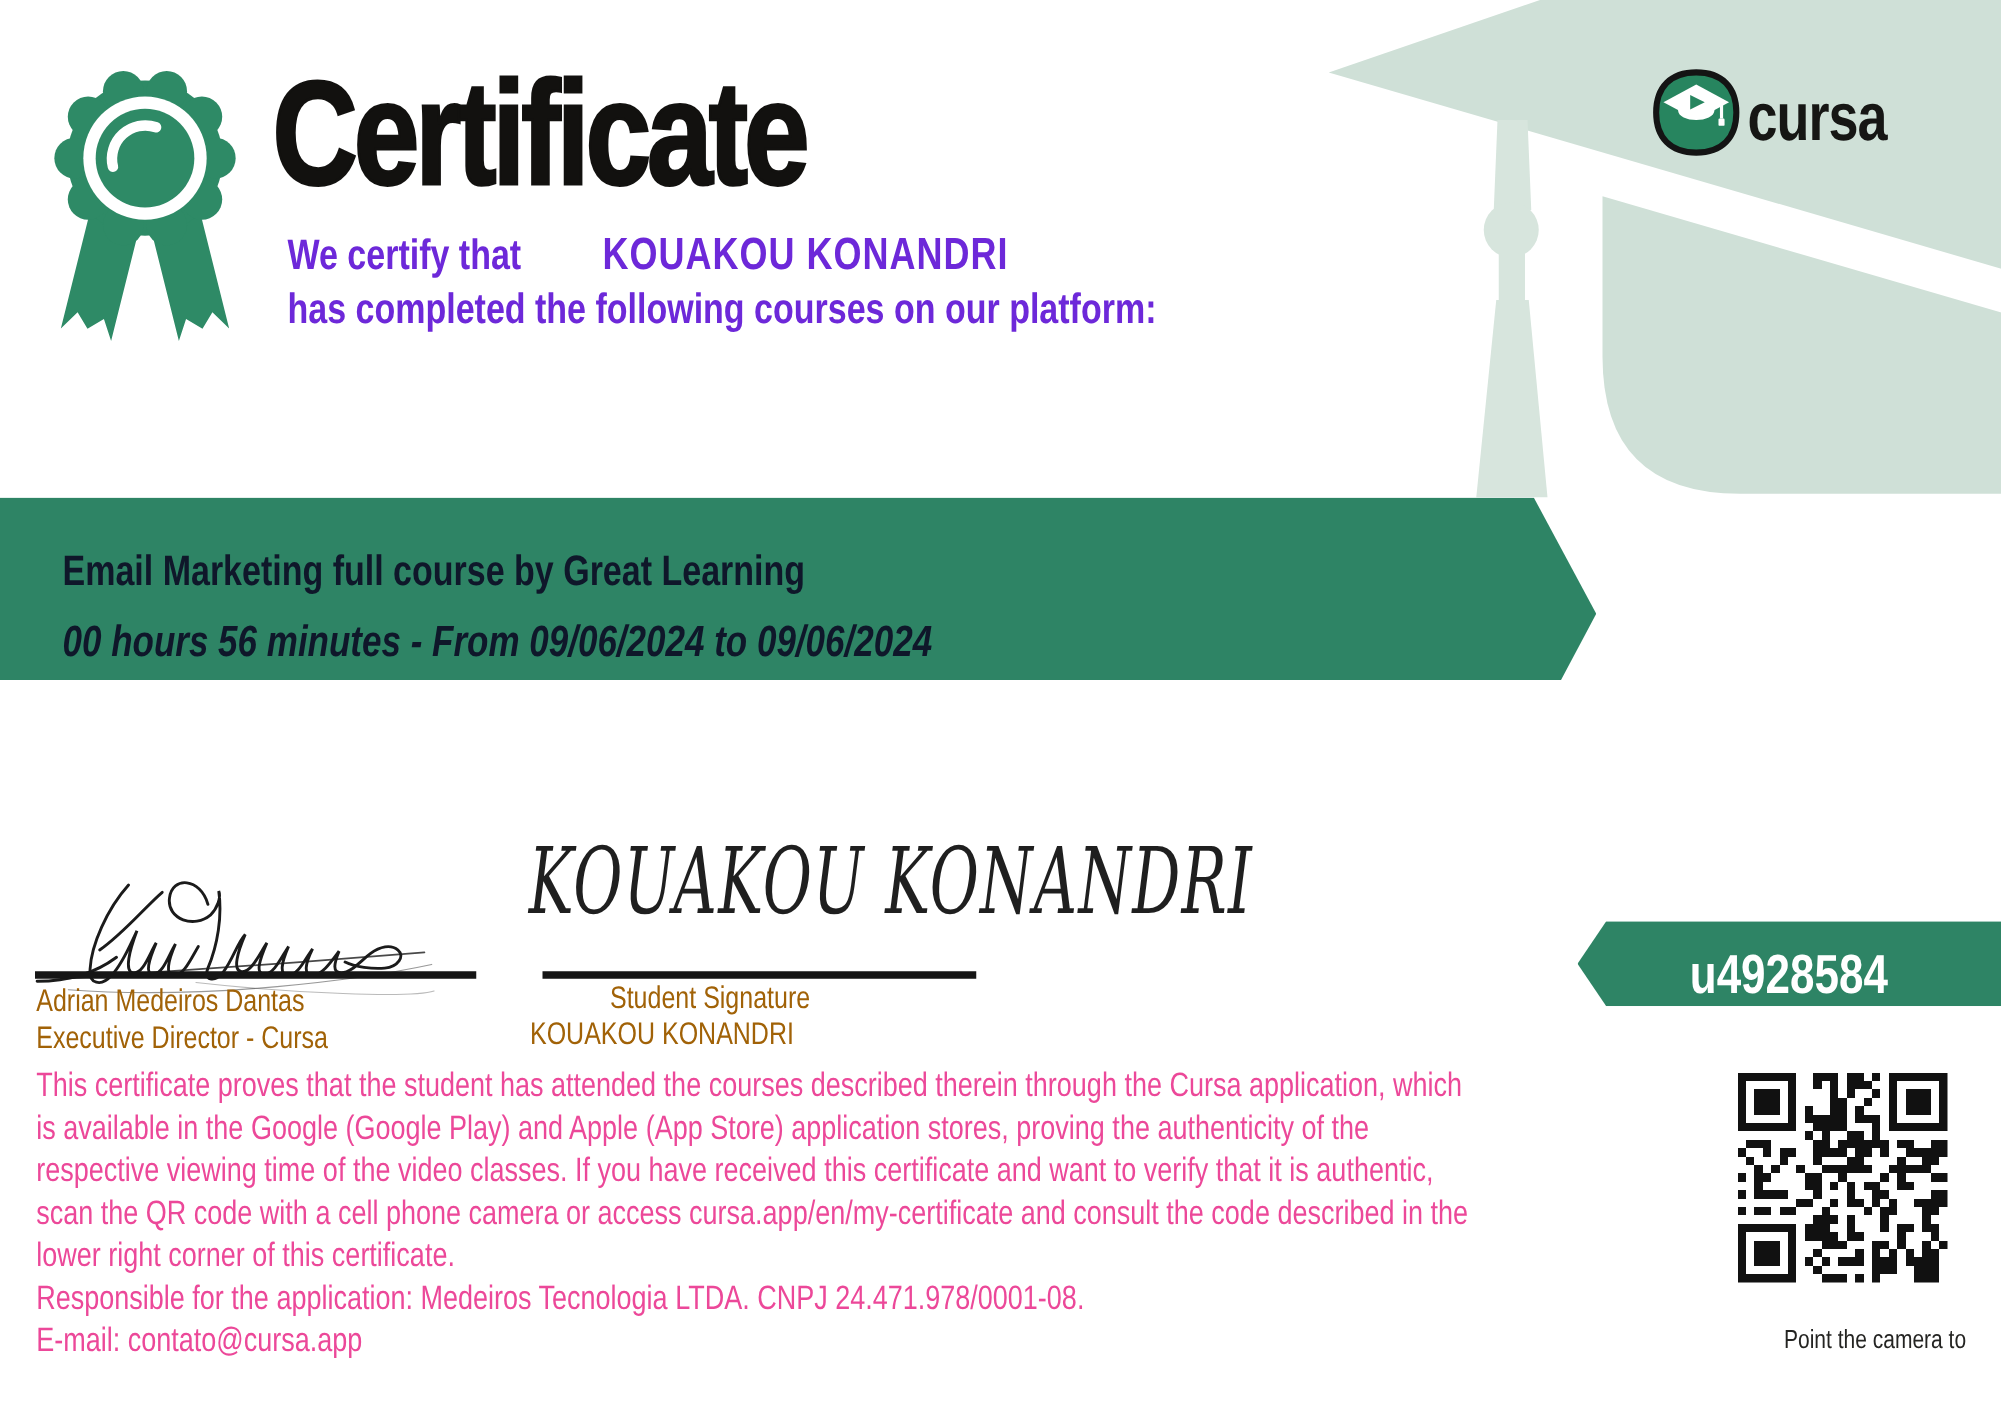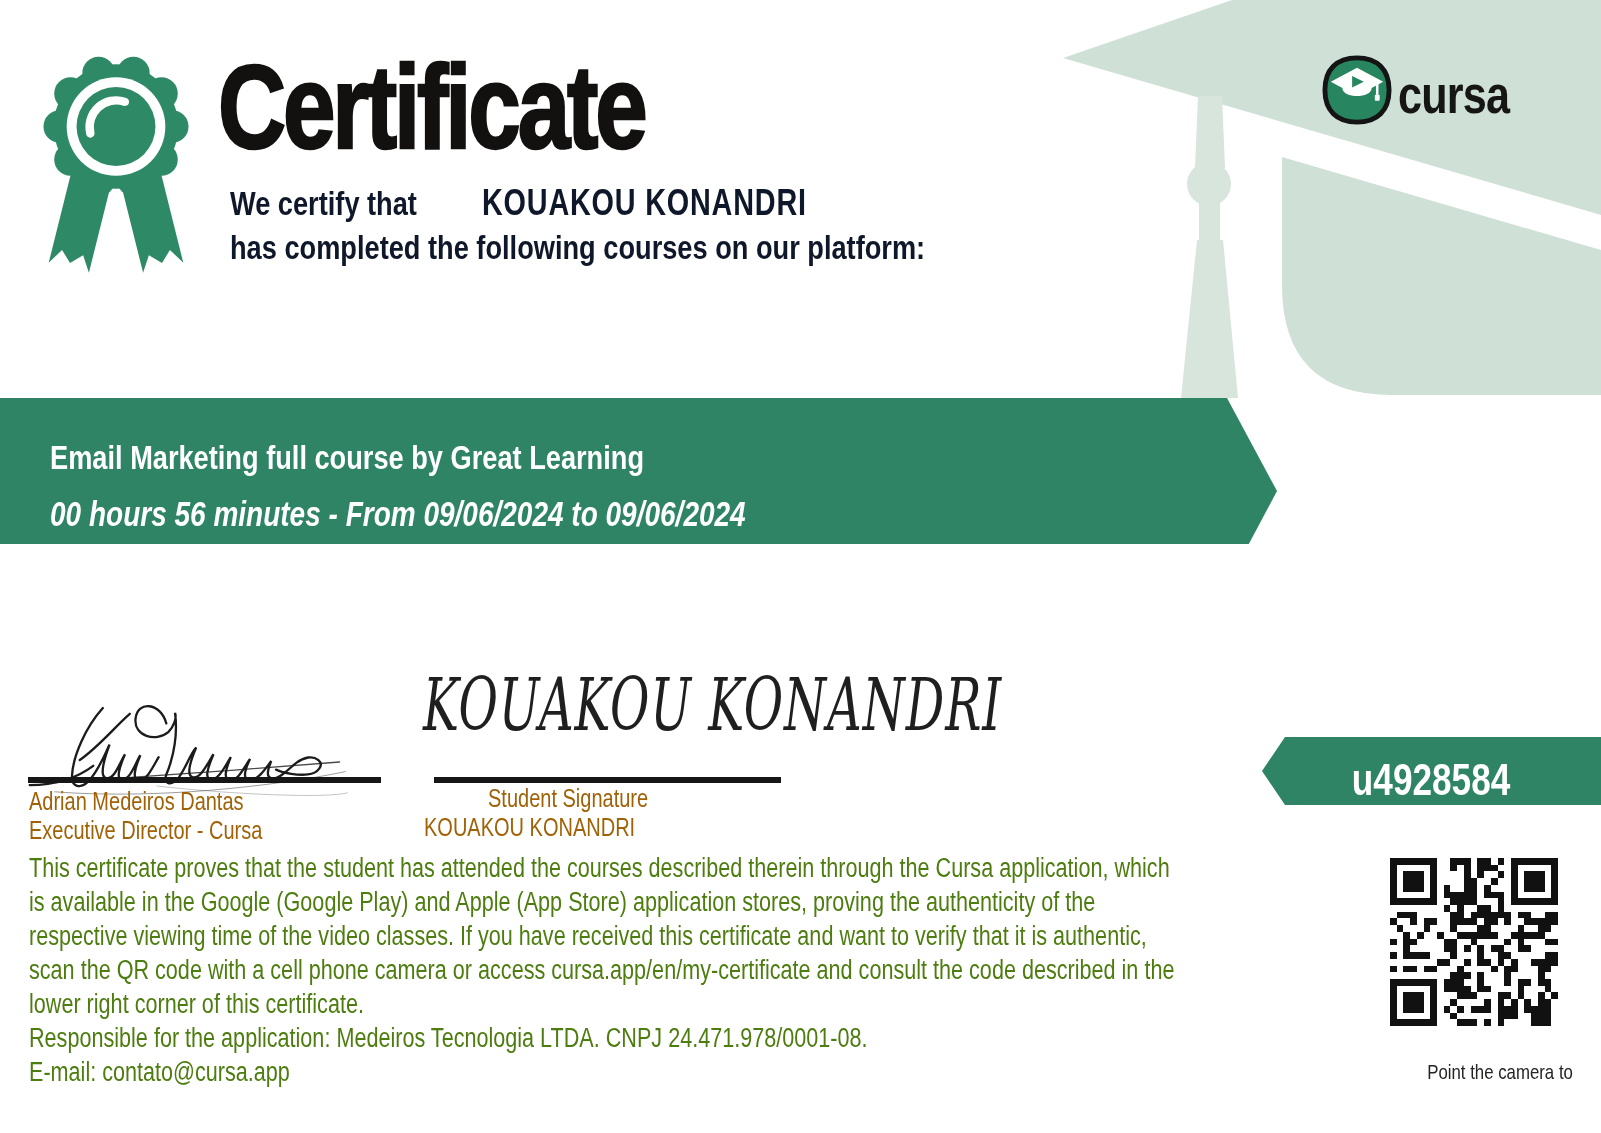--- a/index.html
+++ b/index.html
@@ -13,34 +13,34 @@
   .cond-c{display:inline-block; transform:scaleX(0.8); transform-origin:50% 50%; white-space:nowrap;}
 
   .decor{left:0;top:0;width:1601px;height:398px;pointer-events:none;}
 
   .medal{left:42px;top:52px;width:148px;height:226px;}
 
   .title{
     left:218px; top:48px; font-size:118px; font-weight:bold; letter-spacing:-4px;
     color:#12110f; -webkit-text-stroke:2.5px #12110f; line-height:1.0;
   }
-  .certify{left:230px; top:180px; line-height:45px; color:#0f172a;text-decoration:underline;}
+  .certify{left:230px; top:180px; line-height:45px; color:#6d28d9;text-decoration:underline;}
   .certify .row{height:45px;}
   .certify-prefix{font-size:34px; font-weight:bold;}
   .student-name-inline{font-size:36px; font-weight:bold; margin-left:18px; letter-spacing:1px;}
   .certify-suffix{font-size:34px; font-weight:bold;}
 
   .brand{left:1322px; top:55px; height:70px; display:flex; align-items:flex-end;}
   .brand-icon{width:70px; height:70px;}
   .wordmark{font-size:54px; font-weight:bold; color:#161614; letter-spacing:-1px; margin-left:6px;}
 
   .banner{
     left:0; top:398px; width:1277px; height:146px; background:#2e8465;
     clip-path:polygon(0 0,1227px 0,1277px 93px,1227px 187px,0 187px);
-    color:#ffffff;
+    color:#0f172a;
   }
   .banner-title{position:absolute; left:50px; top:40px; font-size:34px; font-weight:bold;}
   .banner-sub{position:absolute; left:50px; top:96px; font-size:35px; font-weight:bold;font-style:italic;}
 
   .sig-script-left{left:22px; top:692px; width:332px; height:112px;}
   .sig-line{height:6px; background:#161616; top:777px;}
   .sig-line-left{left:28px; width:353px;}
   .sig-line-right{left:434px; width:347px;}
   .sig-text{font-size:25px; line-height:29px; color:#a16207;}
   .sig-text-left{left:29px; top:787px;}
@@ -51,21 +51,21 @@
     white-space:nowrap; letter-spacing:1px;
   }
 
   .code-badge{
     right:0; top:737px; width:339px; height:68px; background:#2e8465;
     clip-path:polygon(0 50%,23px 0,100% 0,100% 100%,23px 100%);
     display:flex; align-items:flex-end; justify-content:center;
   }
   .code-badge span{color:#ffffff; font-size:44px; font-weight:bold;}
 
-  .footer-par{left:29px; top:851px; font-size:27px; line-height:34px; color:#4d7c0f;}
+  .footer-par{left:29px; top:851px; font-size:27px; line-height:34px; color:#ec4899;}
   .footer-par .pline{height:34px;}
 
   .qr{left:1390px; top:858px; width:168px; height:168px;}
   .qr-caption{left:1355px; top:1056px; width:236px; text-align:right;
     font-size:21px; line-height:31px; color:#242422;}
 </style>
 </head>
 <body>
 
 <div class="cert">

